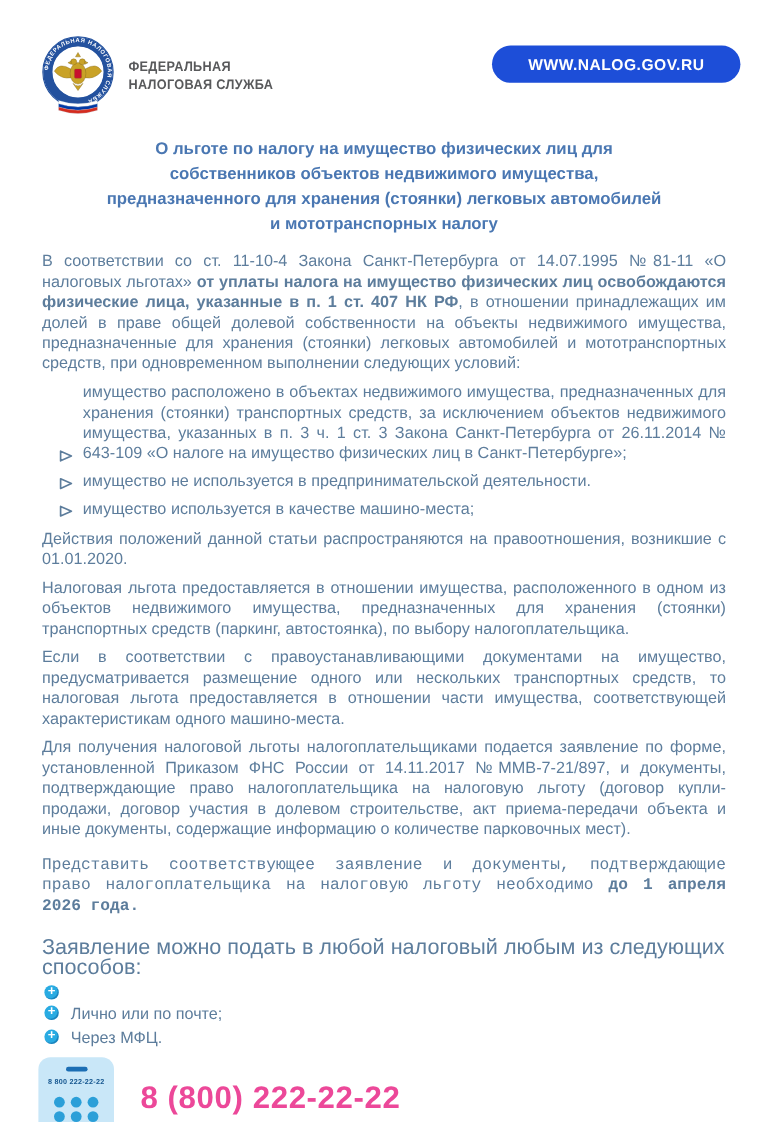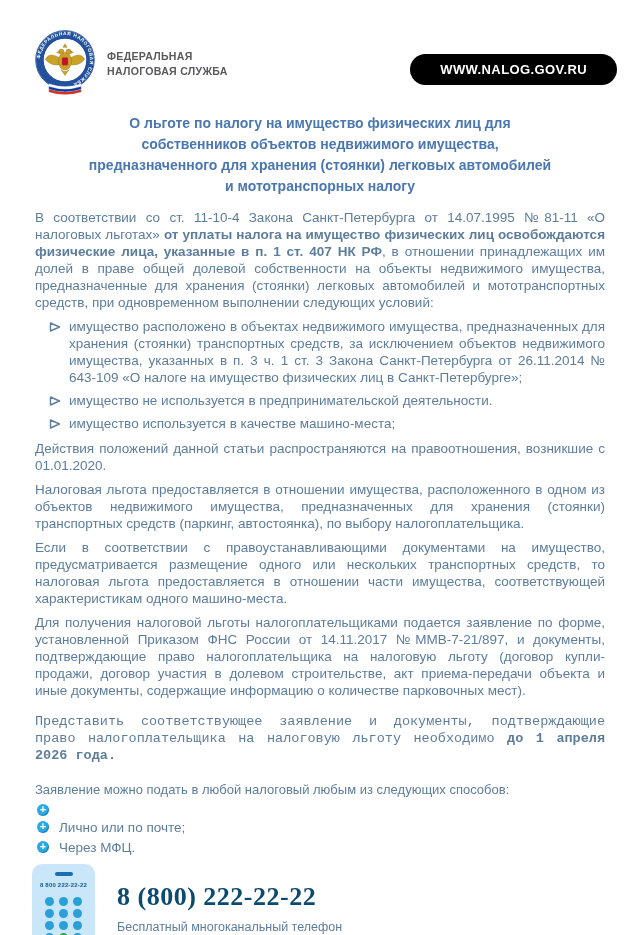--- a/index.html
+++ b/index.html
@@ -11,48 +11,48 @@
   }
   .page { width:640px; height:935px; padding:30px 35px 0 35px; position:relative; }
 
   
   .header { display:flex; align-items:flex-start; justify-content:space-between; height:70px; }
   .logo { display:flex; align-items:center; }
   .emblem { width:60px; height:67px; flex:0 0 auto; }
   .logo-text { margin-left:12px; font-size:11.5px; font-weight:bold; color:#58595b;
                letter-spacing:.3px; line-height:1.3; transform:scaleX(.92); transform-origin:left center; }
   .site-pill {
-    margin-top:24px; margin-right:-12px;
-    background:#000000; color:#ffffff; border:none; cursor:pointer;
+    margin-top:8px; margin-right:-12px;
+    background:#1d4ed8; color:#ffffff; border:none; cursor:pointer;
     font-family:"Liberation Sans", sans-serif;
     font-size:13px; font-weight:bold; letter-spacing:.4px;
     padding:8px 30px; border-radius:16px; display:inline-block;
   }
 
   
   h1.title {
     margin:13px auto 12px auto; text-align:center;
     color:#4a77b2; font-size:14px; line-height:21px; font-weight:bold;
   }
   h1.title span { display:block; }
 
   
   .body-p { font-size:13.5px; line-height:17px; text-align:justify; margin-bottom:7px; }
   .body-p b, .body-p strong { font-weight:bold; }
 
   ul.arrow-list { list-style:none; margin:2px 0 8px 0; }
-  ul.arrow-list li { display:flex; margin-bottom:6px; }
+  ul.arrow-list li { display:flex; margin-bottom:6px;align-items:flex-end; }
   .arrow-marker { flex:0 0 auto; width:12px; height:12px; margin:3px 8px 0 14px; }
   .arrow-marker svg { display:block; }
   ul.arrow-list .li-text { flex:1 1 auto; font-size:13.5px; line-height:17px; text-align:justify; }
 
   .deadline { margin-top:14px;font-family:Liberation Mono, monospace; }
 
   .submission { margin-top:17px; }
-  .submission-intro { font-size:13px; line-height:17px; margin-bottom:4px; }
+  .submission-intro { font-size:18px; line-height:17px; margin-bottom:4px; }
   ul.plus-list { list-style:none; }
   ul.plus-list li { display:flex; align-items:flex-start; margin-bottom:3px; }
   .plus-bullet {
     flex:0 0 auto; width:12px; height:12px; border-radius:50%;
     background:#29abe2; color:#ffffff; font-weight:bold; font-size:11px;
     line-height:11px; text-align:center; margin:2px 10px 0 2px;
     box-shadow: inset -1px -1px 0 rgba(0,60,120,.35);
   }
   ul.plus-list .li-text { font-size:13.5px; line-height:17px; }
 
@@ -61,21 +61,21 @@
   .phone-icon {
     width:63px; height:92px; background:#c9e7f8; border-radius:10px;
     flex:0 0 auto; display:flex; flex-direction:column; align-items:center;
   }
   .phone-dash { width:18px; height:4px; border-radius:2px; background:#1b6eb4; margin-top:8px; }
   .phone-mini { font-size:6px; font-weight:bold; color:#15568f; margin-top:6px; letter-spacing:.2px; white-space:nowrap; }
   .dots { display:grid; grid-template-columns:repeat(3, 9px); grid-gap:3px 5px; margin-top:9px; }
   .dot { width:9px; height:9px; border-radius:50%; background:#2b9fd8; }
   .dot.green { background:#43a047; }
   .phone-info { margin-left:22px; margin-top:18px; }
-  .phone-number { font-size:26px; font-weight:bold; color:#0c4a6e; letter-spacing:.5px;font-family:Liberation Serif, serif; }
+  .phone-number { font-size:26px; font-weight:bold; color:#ec4899; letter-spacing:.5px; }
   .phone-desc { margin-top:7px; font-size:12.5px; line-height:16px; color:#5d7d9c; }
   .phone-desc span { display:block; }
 </style>
 </head>
 <body>
 
 <div class="page">
 
   <div class="header">
     <div class="logo">

